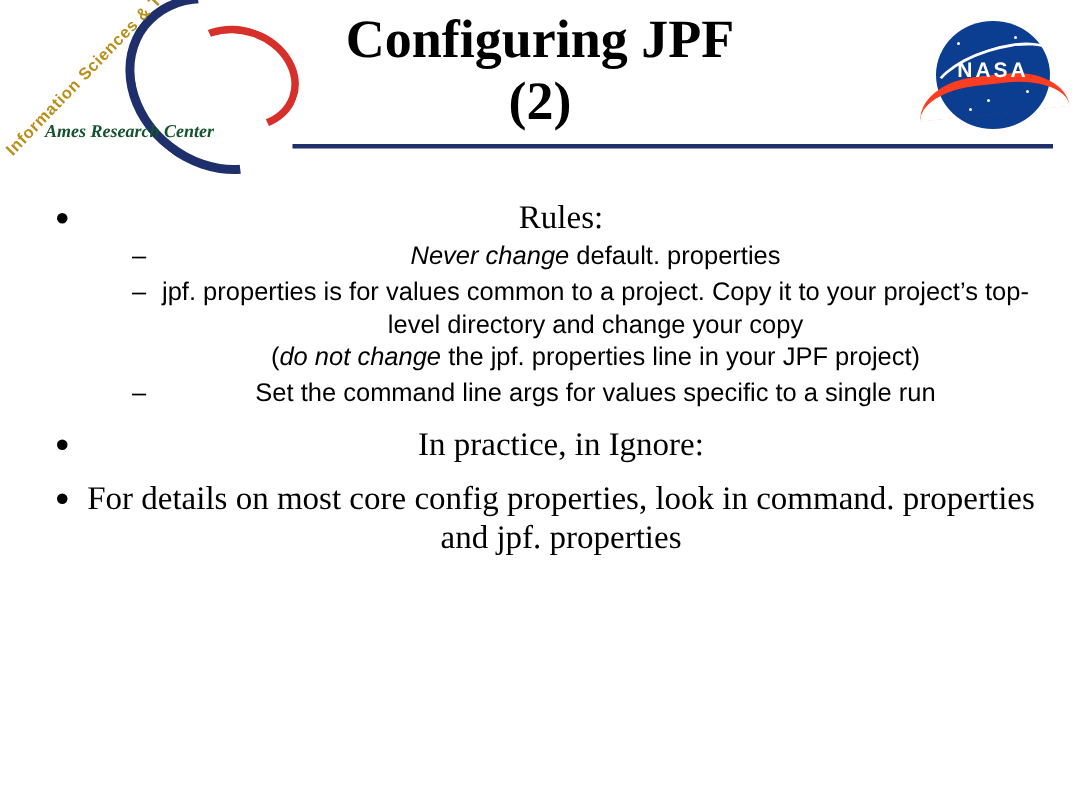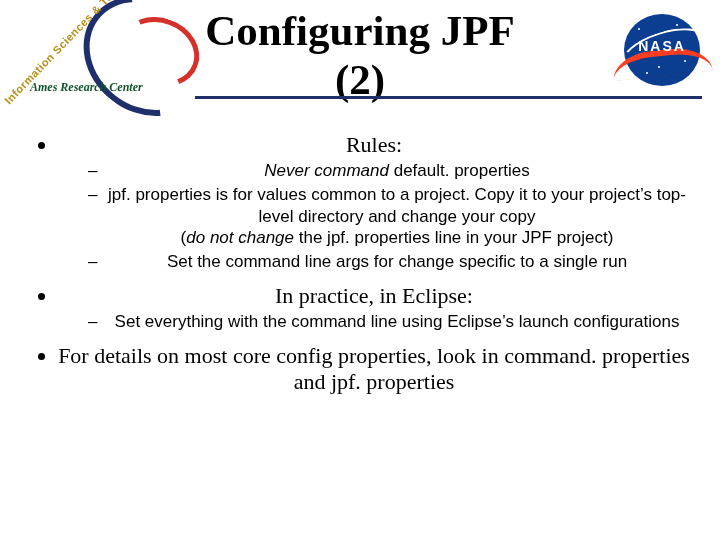--- a/index.html
+++ b/index.html
@@ -22,21 +22,21 @@
     position: relative;
     height: 105px;
   }
   .title {
     position: absolute;
     top: 6px;
     left: 0;
     right: 0;
     text-align: center;
     font-weight: bold;
-    font-size: 43px;
+    font-size: 36px;
     line-height: 1.15;
   }
   .hr-line {
     position: absolute;
     left: 195px;
     right: 18px;
     top: 96px;
     height: 3px;
     background: #1f2f6b;
   }
@@ -232,32 +232,31 @@
 
     <div class="hr-line"></div>
   </div>
 
   <div class="content">
     <ul class="top">
       <li>
         <span>Rules:</span>
         <ul class="sub">
           <li>
-            <span class="ital">Never command</span><span> default. properties</span>
+            <span class="ital">Never change</span><span> default. properties</span>
           </li>
           <li>
             <span>jpf. properties is for values common to a project.  Copy it to your project’s top-level directory and change your copy</span><br>
             <span>(</span><span class="ital">do not change</span><span> the jpf. properties line in your JPF project)</span>
           </li>
-          <li>Set the command line args for change specific to a single run</li>
+          <li>Set the command line args for values specific to a single run</li>
         </ul>
       </li>
       <li>
-        <span>In practice, in Eclipse:</span>
+        <span>In practice, in Ignore:</span>
         <ul class="sub">
-          <li>Set everything with the command line using Eclipse’s launch configurations</li>
         </ul>
       </li>
       <li>For details on most core config properties, look in command. properties and jpf. properties</li>
     </ul>
   </div>
 
 </div>
 
 </body></html>

